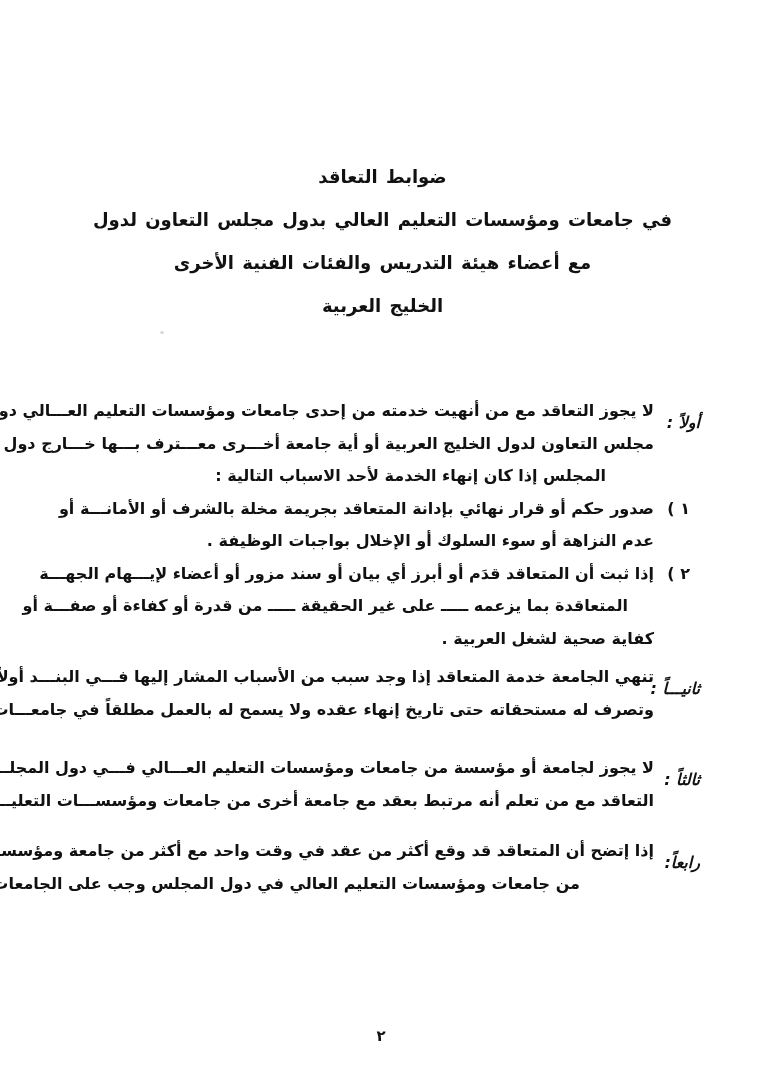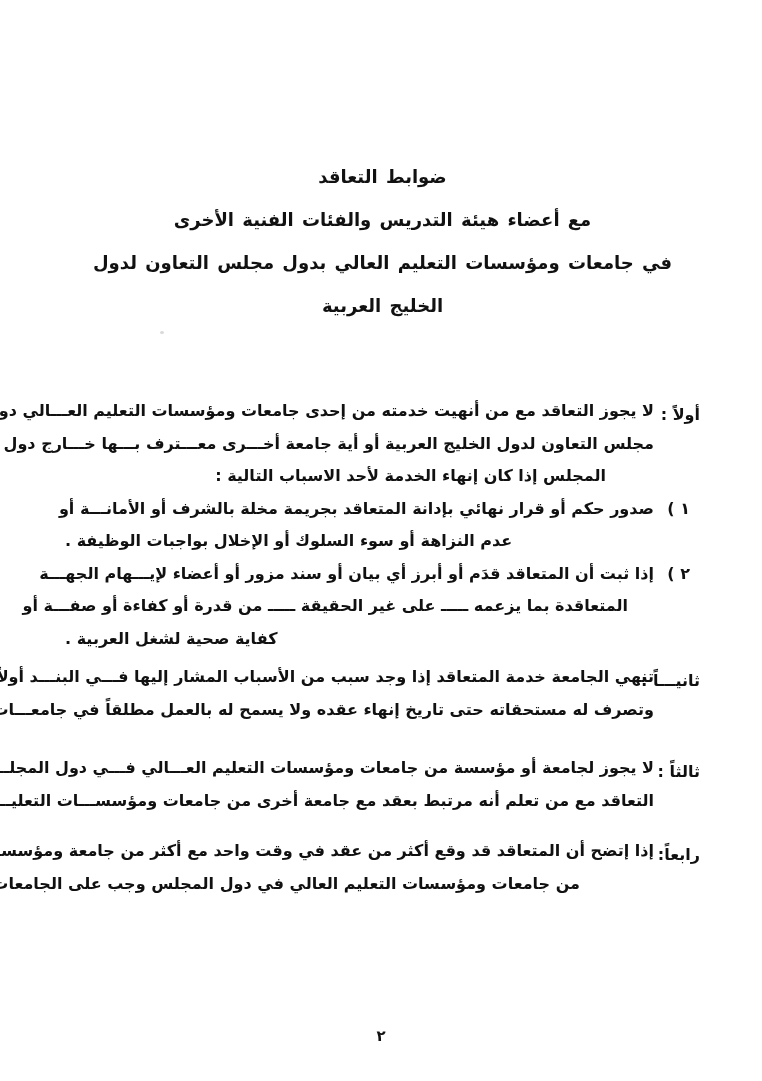--- a/index.html
+++ b/index.html
@@ -31,43 +31,44 @@
   }
   .body-text {
     margin-top: 68px;
     font-size: 16px;
     line-height: 32.5px;
   }
   .para { position: relative; }
   .plabel {
     position: absolute;
     right: 0;
-    top: 4px;
+    top: 12px;
     white-space: nowrap;
+    font-style: italic;
   }
   .pbody { margin-right: 46px; }
   .items { margin-right: 10px; position: relative; }
   .item { position: relative; }
   .ilabel {
     position: absolute;
     right: 0;
     top: 0;
     white-space: nowrap;
   }
   .ibody { margin-right: 36px; }
   .line {
     text-align: right;
     white-space: nowrap;
   }
   .full {
     text-align: justify;
     text-align-last: justify;
   }
   .center {
-    text-align: left;
+    text-align: right;
   }
   .inset-r { padding-right: 48px; }
   .inset-r2 { padding-right: 26px; text-align: right; }
   .inset-both {
     padding-right: 74px;
     padding-left: 35px;
     text-align: justify;
     text-align-last: justify;
   }
   .mt-second { margin-top: 6px; }
@@ -94,22 +95,22 @@
 </head>
 <body>
 
 <div class="page">
   <div class="scan-speck"></div>
 
   <div class="content">
 
     <div class="title-block">
       <div class="tline">ضوابط التعاقد</div>
+      <div class="tline">في جامعات ومؤسسات التعليم العالي بدول مجلس التعاون لدول</div>
       <div class="tline">مع أعضاء هيئة التدريس والفئات الفنية الأخرى</div>
-      <div class="tline">في جامعات ومؤسسات التعليم العالي بدول مجلس التعاون لدول</div>
       <div class="tline">الخليج العربية</div>
     </div>
 
     <div class="body-text">
 
       <div class="para">
         <span class="plabel">أولاً :</span>
         <div class="pbody">
           <div class="line full">لا يجوز التعاقد مع من أنهيت خدمته من إحدى جامعات ومؤسسات التعليم العـــالي دول</div>
           <div class="line full">مجلس التعاون لدول الخليج العربية أو أية جامعة أخـــرى معـــترف بـــها خـــارج دول</div>

